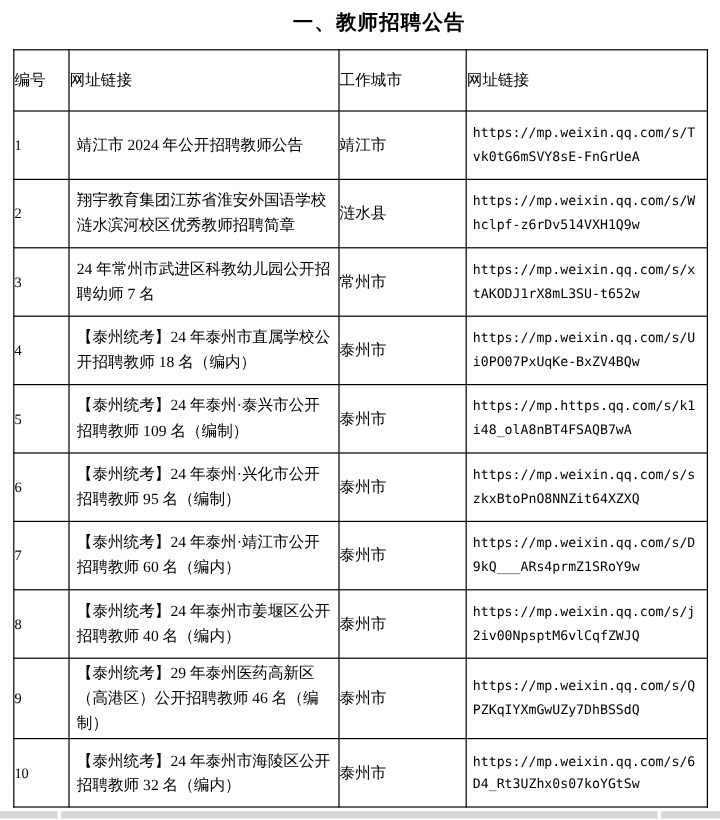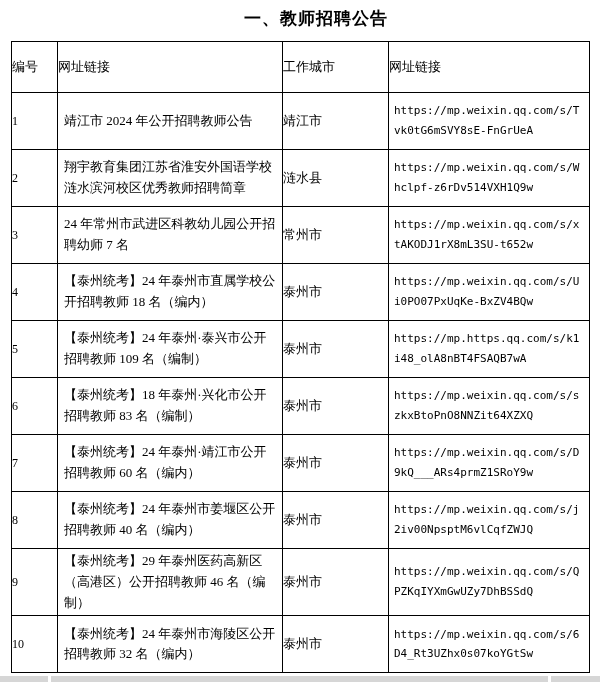--- a/index.html
+++ b/index.html
@@ -105,21 +105,21 @@
     <td class="c-url">https://mp.weixin.qq.com/s/Ui0PO07PxUqKe-BxZV4BQw</td>
   </tr>
       <tr>
     <td class="c-id">5</td>
     <td class="c-name">【泰州统考】24 年泰州·泰兴市公开招聘教师 109 名（编制）</td>
     <td class="c-city">泰州市</td>
     <td class="c-url">https://mp.https.qq.com/s/k1i48_olA8nBT4FSAQB7wA</td>
   </tr>
       <tr>
     <td class="c-id">6</td>
-    <td class="c-name">【泰州统考】18 年泰州·兴化市公开招聘教师 83 名（编制）</td>
+    <td class="c-name">【泰州统考】24 年泰州·兴化市公开招聘教师 95 名（编制）</td>
     <td class="c-city">泰州市</td>
     <td class="c-url">https://mp.weixin.qq.com/s/szkxBtoPnO8NNZit64XZXQ</td>
   </tr>
       <tr>
     <td class="c-id">7</td>
     <td class="c-name">【泰州统考】24 年泰州·靖江市公开招聘教师 60 名（编内）</td>
     <td class="c-city">泰州市</td>
     <td class="c-url">https://mp.weixin.qq.com/s/D9kQ___ARs4prmZ1SRoY9w</td>
   </tr>
       <tr>

